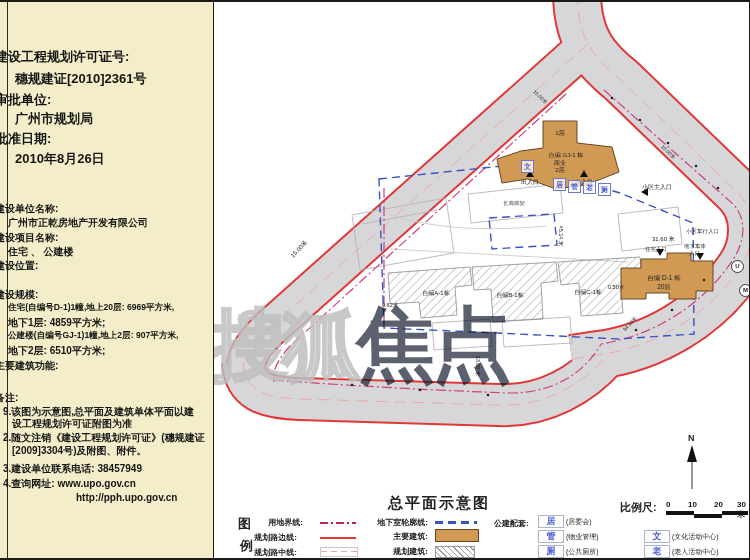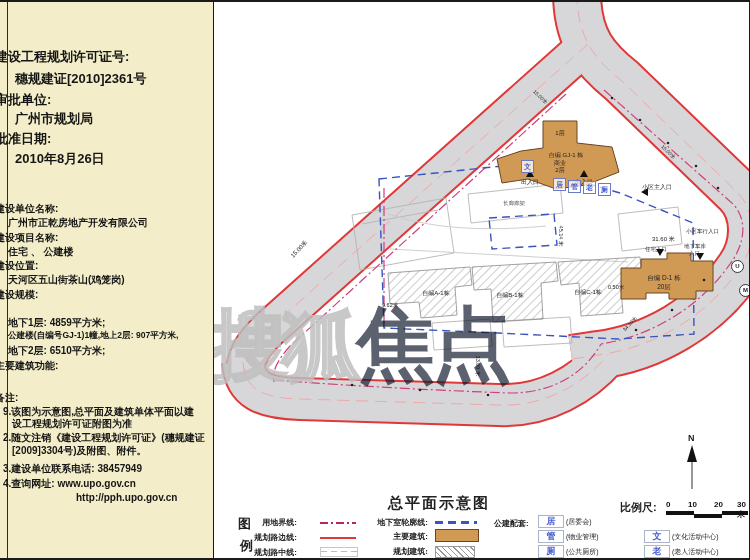--- a/index.html
+++ b/index.html
@@ -188,22 +188,22 @@
     <div class="ln big ind" style="top:70px">穗规建证[2010]2361号</div>
     <div class="ln big cut" style="top:91px">审批单位:</div>
     <div class="ln big ind" style="top:110px">广州市规划局</div>
     <div class="ln big cut" style="top:130px">批准日期:</div>
     <div class="ln big ind" style="top:150px">2010年8月26日</div>
     <div class="ln med cut" style="top:201px">建设单位名称:</div>
     <div class="ln med" style="top:215px">广州市正乾房地产开发有限公司</div>
     <div class="ln med cut" style="top:230px">建设项目名称:</div>
     <div class="ln med" style="top:244px">住宅 、 公建楼</div>
     <div class="ln med cut" style="top:258px">建设位置:</div>
-    <div class="ln med" style="top:272px">天河区五山街茶山(鸡笼岗)</div>
     <div class="ln med cut" style="top:287px">建设规模:</div>
+    <div class="ln sm" style="top:301px">住宅(自编号D-1)1幢,地上20层: 6969平方米,</div>
     <div class="ln med" style="top:315px">地下1层: 4859平方米;</div>
     <div class="ln sm" style="top:329px">公建楼(自编号GJ-1)1幢,地上2层: 907平方米,</div>
     <div class="ln med" style="top:343px">地下2层: 6510平方米;</div>
     <div class="ln med cut" style="top:358px">主要建筑功能:</div>
     <div class="ln med cut" style="top:390px">备注:</div>
     <div class="ln med note" style="top:404px">9.该图为示意图,总平面及建筑单体平面以建</div>
     <div class="ln med ind8" style="top:416px">设工程规划许可证附图为准</div>
     <div class="ln med note" style="top:430px">2.随文注销《建设工程规划许可证》(穗规建证</div>
     <div class="ln med ind8" style="top:443px">[2009]3304号)及附图、附件。</div>
     <div class="ln med note" style="top:461px">3.建设单位联系电话: 38457949</div>
@@ -212,21 +212,21 @@
   </div>
   <div id="divider"></div>
   <div id="rightline"></div>
 
   <div id="legendline"></div>
   <div id="legend">
     <div class="lg lg-title" style="left:175px;top:6px;">总平面示意图</div>
     <div class="lg" style="left:25px;top:28px;font-size:13px;font-weight:bold;">图</div>
     <div class="lg" style="left:27px;top:50px;font-size:13px;font-weight:bold;">例</div>
 
-    <div class="lg lg-lab" style="left:14px;top:30px;">用地界线:</div>
+    <div class="lg lg-lab" style="left:20px;top:30px;">用地界线:</div>
     <div class="sw-dashdot" style="left:107px;top:33px;"></div>
     <div class="lg lg-lab" style="left:14px;top:45px;">规划路边线:</div>
     <div class="sw-solid" style="left:107px;top:48px;"></div>
     <div class="lg lg-lab" style="left:14px;top:60px;">规划路中线:</div>
     <div class="sw-boxline" style="left:107px;top:58px;">
         <div></div>
       </div>
 
     <div class="lg lg-lab" style="left:145px;top:30px;">地下室轮廓线:</div>
     <div class="sw-blue" style="left:222px;top:32px;"></div>

